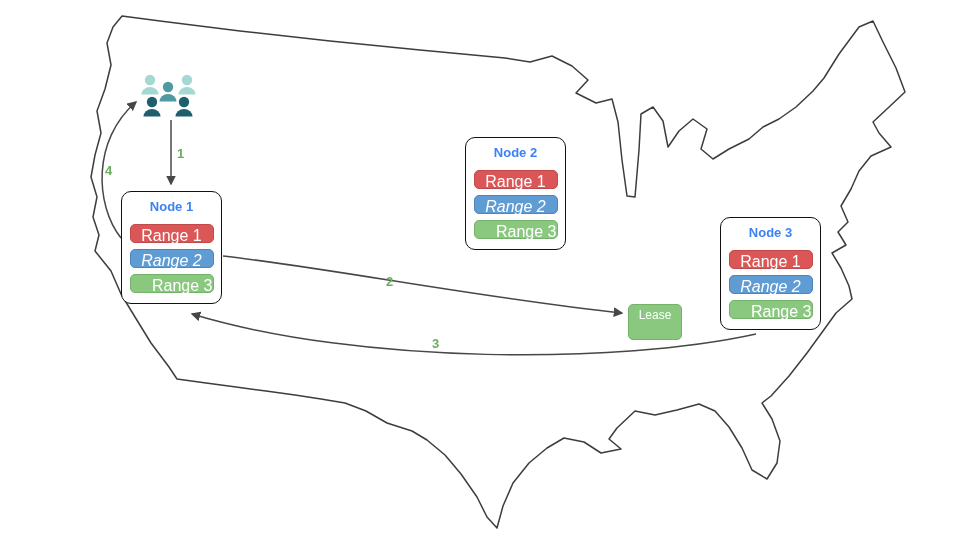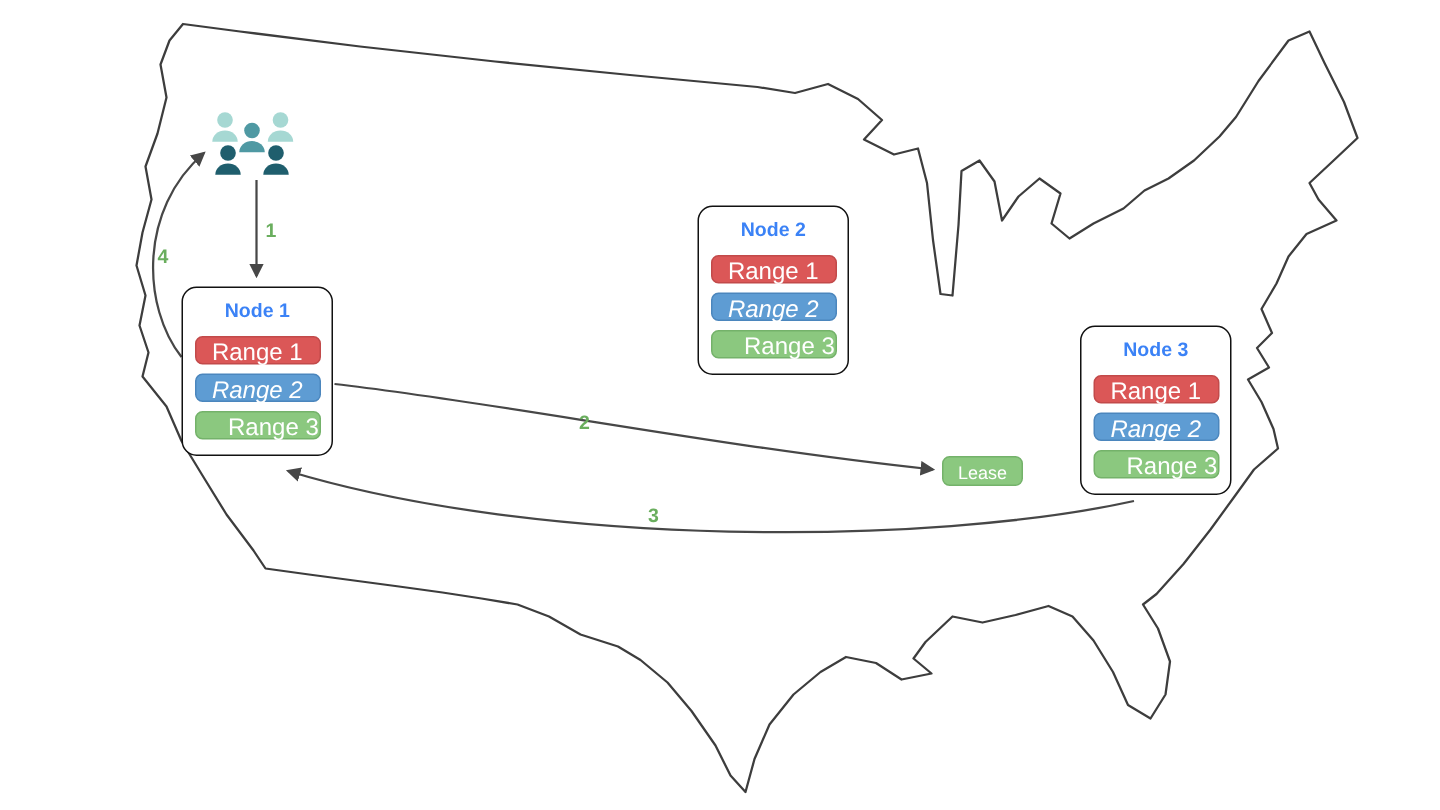--- a/index.html
+++ b/index.html
@@ -69,21 +69,21 @@
   .badge.r2 { background: var(--range-blue,  #5e9cd3); border: 1px solid var(--range-blue-border,  #4b86bd); font-style: italic; }
   .badge.r3 { background: var(--range-green, #8bc87f); border: 1px solid var(--range-green-border, #74b26a); text-align: right; }
 
   #node1 { left: 121px; top: 191px; }
   #node2 { left: 465px; top: 137px; }
   #node3 { left: 720px; top: 217px; }
 
   .lease {
     position: absolute;
     left: 628px; top: 304px;
-    width: 54px; height: 20px;
+    width: 54px; height: 36px;
     line-height: 20px;
     box-sizing: border-box;
     border-radius: 5px;
     text-align: center;
     color: #ffffff;
     font-size: 12px;
     background: var(--range-green, #8bc87f);
     border: 1px solid var(--range-green-border, #74b26a);
   }
   .step-label {

